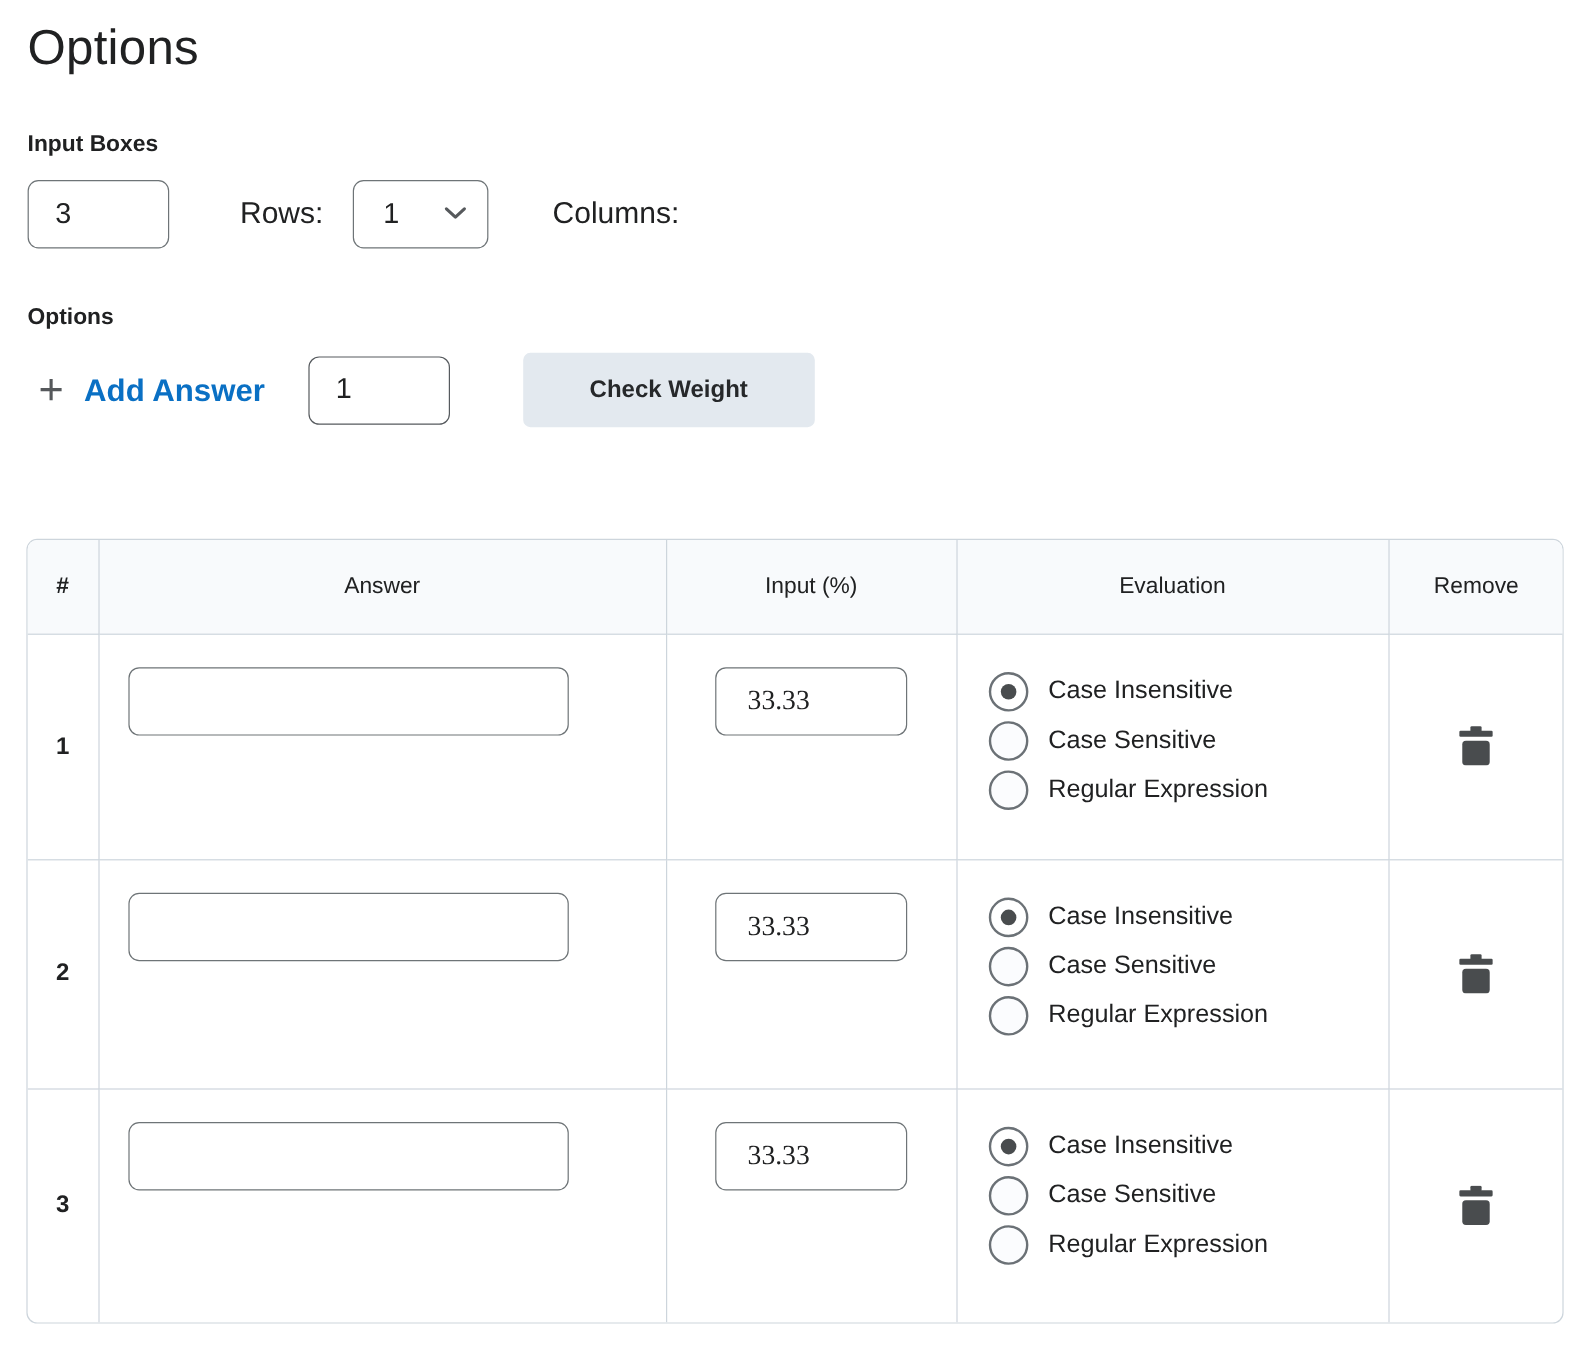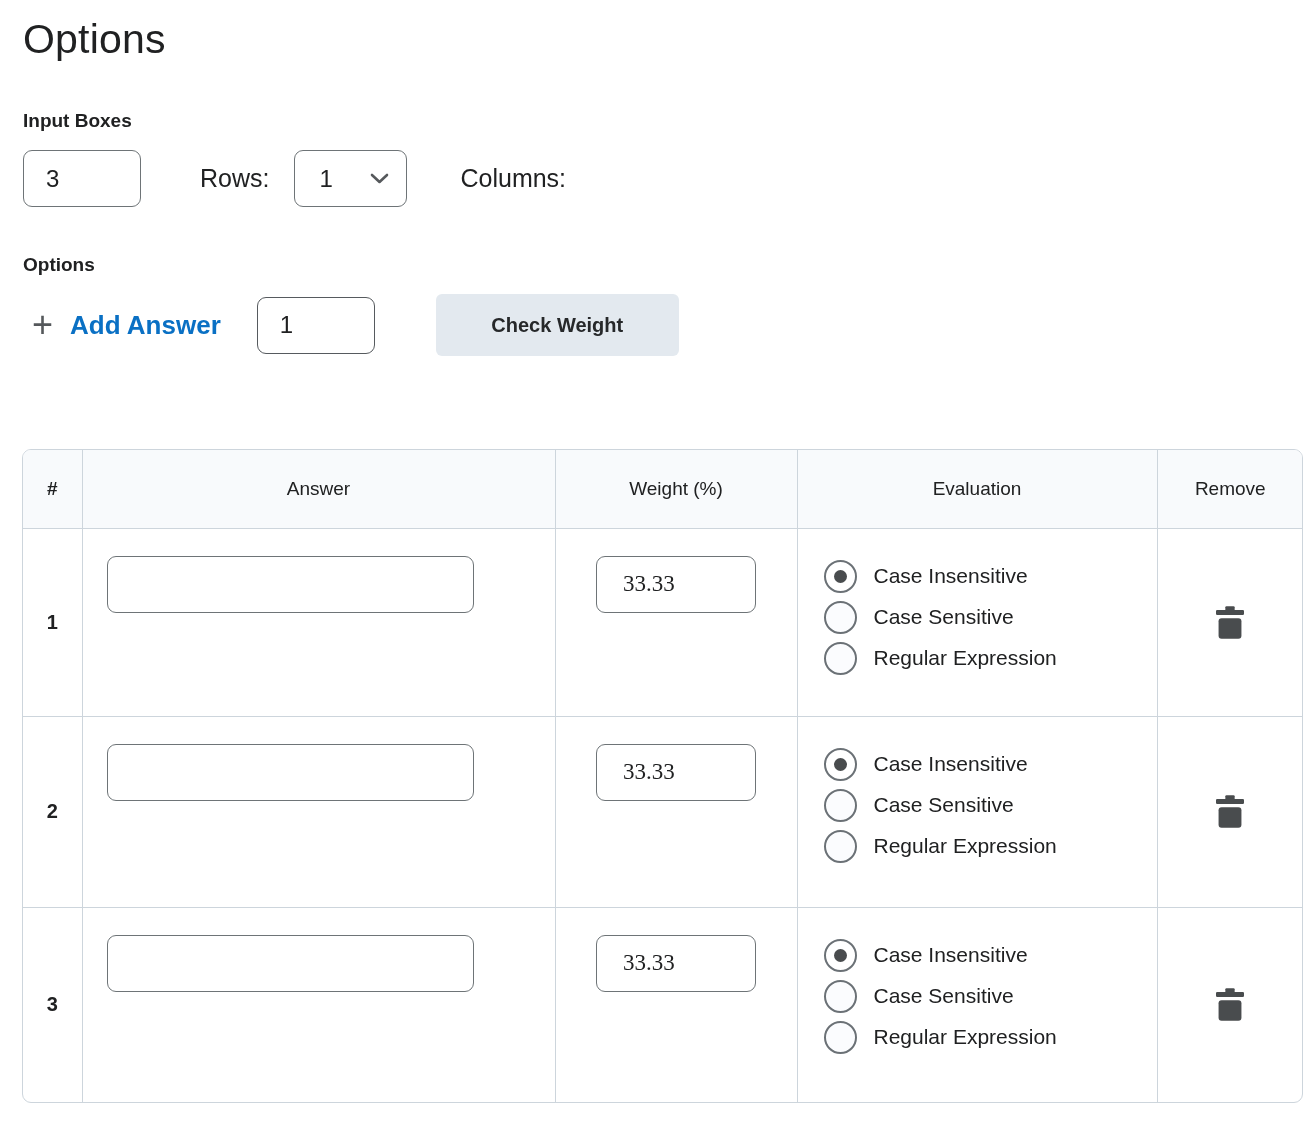--- a/index.html
+++ b/index.html
@@ -239,21 +239,21 @@
         <col class="col-num">
           <col class="col-answer">
           <col class="col-weight">
           <col class="col-eval">
           <col class="col-remove">
       </colgroup>
       <thead>
         <tr>
           <th class="col-num">#</th>
           <th>Answer</th>
-          <th>Weight (%)</th>
+          <th>Input (%)</th>
           <th>Evaluation</th>
           <th>Remove</th>
         </tr>
       </thead>
       <tbody>
 
         <tr class="r1">
           <td class="cell-num">1</td>
           <td class="cell-answer">
             <input class="answer-input" type="text" value="" style="">

